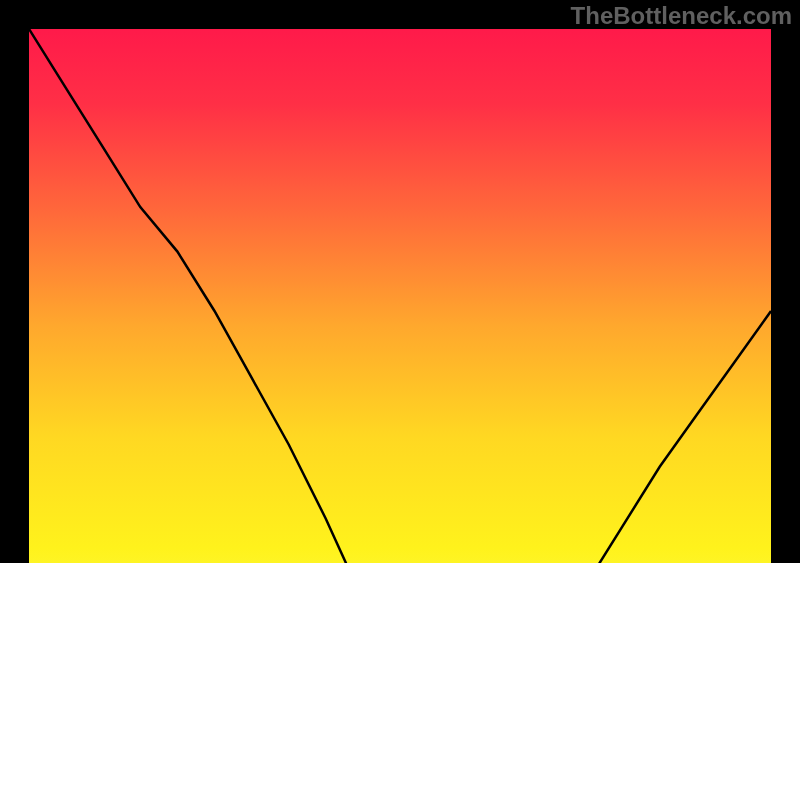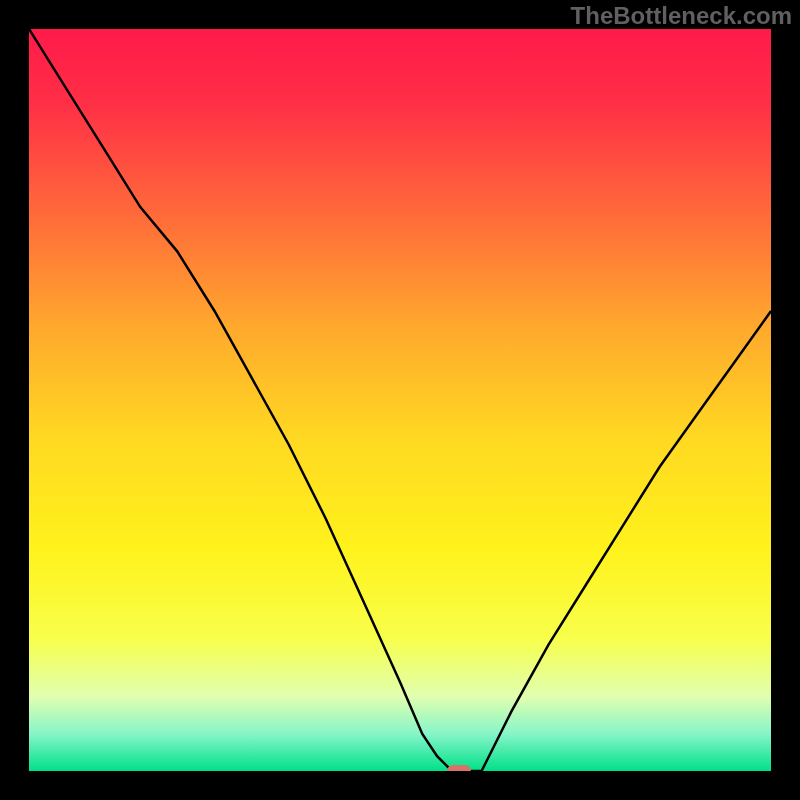--- a/index.html
+++ b/index.html
@@ -3,21 +3,21 @@
 <meta charset="utf-8">
 <style>
   body {
     margin: 0;
     padding: 0;
     background: #ffffff;
     font-family: Arial, sans-serif;
   }
   .chart-container {
     width: 800px;
-    height: 800px;
+    height: 563px;
     position: relative;
     background: #000000;
   }
   .watermark {
     position: absolute;
     top: 2px;
     right: 8px;
     color: #606060;
     font-size: 24px;
     font-weight: bold;

